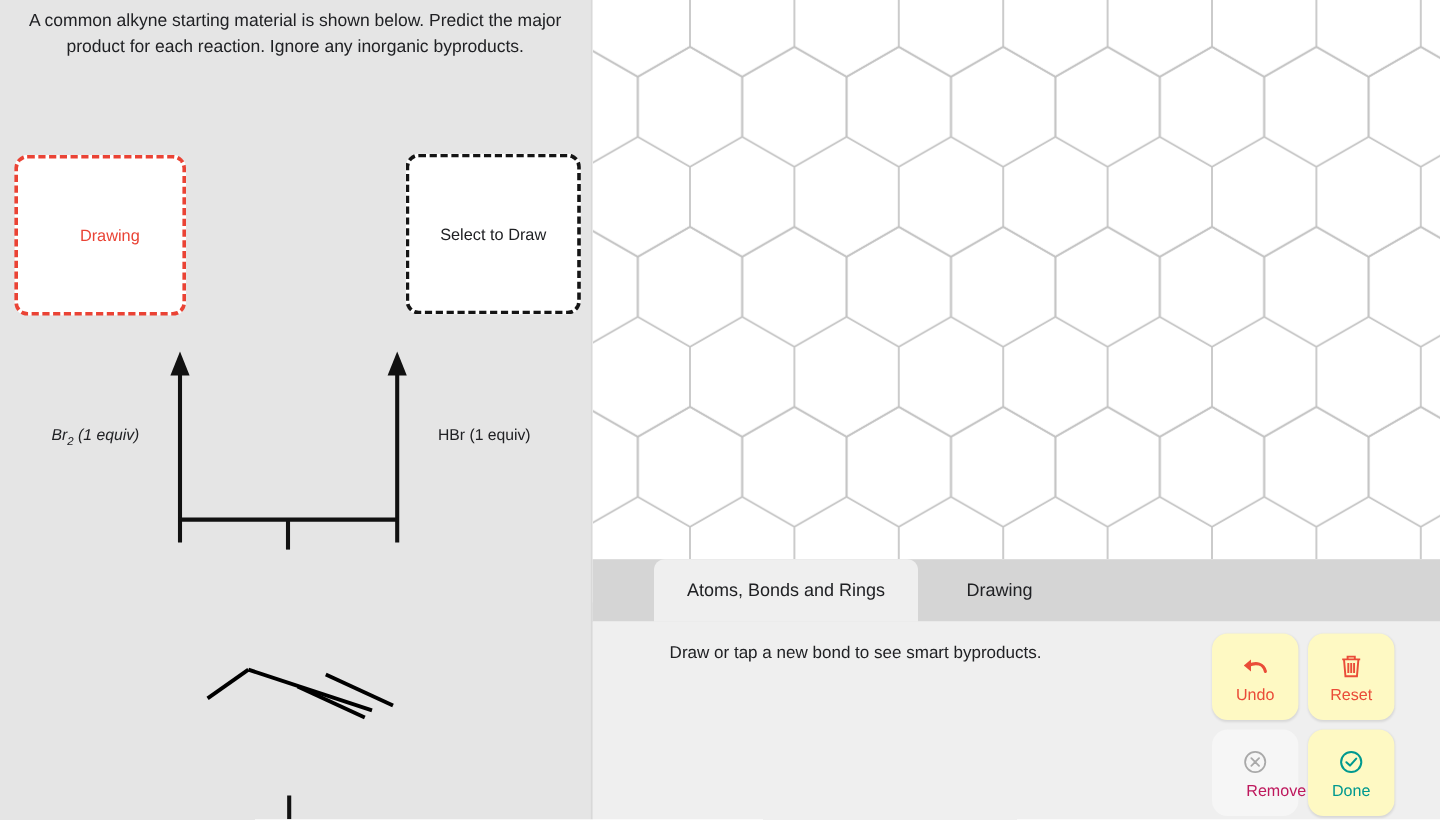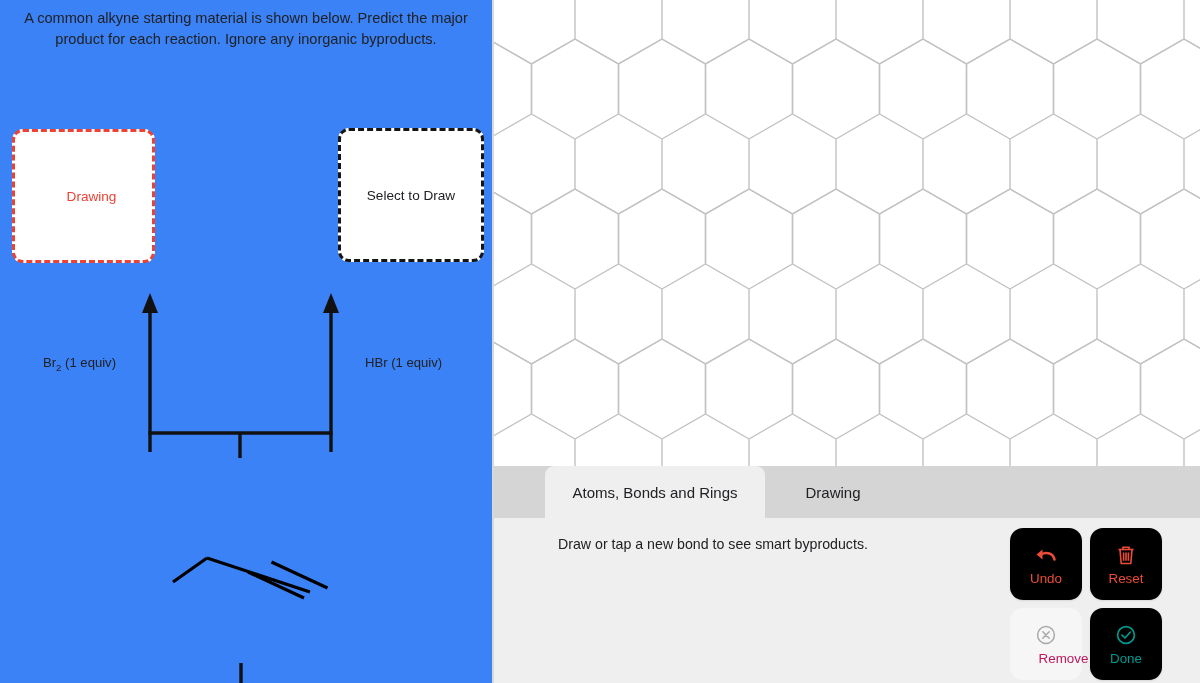--- a/index.html
+++ b/index.html
@@ -6,21 +6,21 @@
   html, body {
     width:1200px; height:683px;
     font-family:"Liberation Sans", sans-serif;
     background:#ffffff; overflow:hidden;
   }
   #app { position:relative; width:1200px; height:683px; }
 
   
   #left-panel {
     position:absolute; left:0; top:0; width:492px; height:683px;
-    background:#3b82f6; overflow:hidden;
+    background:#e5e5e5; overflow:hidden;
   }
   #panel-divider {
     position:absolute; left:492px; top:0; width:2px; height:683px;
     background:#d8d8d8;
   }
   #prompt-text {
     position:absolute; left:12px; top:8px; width:468px;
     text-align:center; font-size:14.6px; line-height:21px; color:#202124;
   }
 
@@ -44,21 +44,21 @@
   }
   #molecule-structure {
     position:absolute; left:150px; top:520px; width:190px; height:90px;
   }
   #stem-bottom {
     position:absolute; left:150px; top:655px; width:190px; height:28px;
   }
   .rxn-label {
     position:absolute; font-size:13.1px; color:#202124; white-space:nowrap;
   }
-  #rxn-label-left  { left:43px;  top:355px; }
+  #rxn-label-left  { left:43px;  top:355px;font-style:italic; }
   #rxn-label-right { left:365px; top:355px; }
   .rxn-label sub { font-size:9.6px; }
 
   
   #right-panel {
     position:absolute; left:494px; top:0; width:706px; height:502px;
     background:#ffffff;
   }
   #hex-canvas {
     position:absolute; left:0; top:0; width:706px; height:466px;
@@ -86,21 +86,21 @@
   #hint-text {
     position:absolute; left:64px; top:18px;
     font-size:14.2px; color:#202124;
   }
 
   #action-grid {
     position:absolute; left:516px; top:10px;
     display:grid; grid-template-columns:72px 72px; grid-gap:8px 8px;
   }
   .action-btn {
-    width:72px; height:72px; border-radius:13px; background:#000000;
+    width:72px; height:72px; border-radius:13px; background:#fef9c3;
     display:flex; flex-direction:column; align-items:center;
     justify-content:center; gap:5px;
     box-shadow:0 1px 2px rgba(0,0,0,0.10);
   }
   .action-btn.muted { background:#f6f6f6; box-shadow:none; }
   .action-label { font-size:13.4px; line-height:1; }
   .action-btn .icon-wrap { height:24px; display:flex; align-items:center; }
   .c-red   { color:#ea4c38; }
   .c-gray  { color:#be185d;margin-left:35px; }
   .c-teal  { color:#00998f;text-align:right; }

